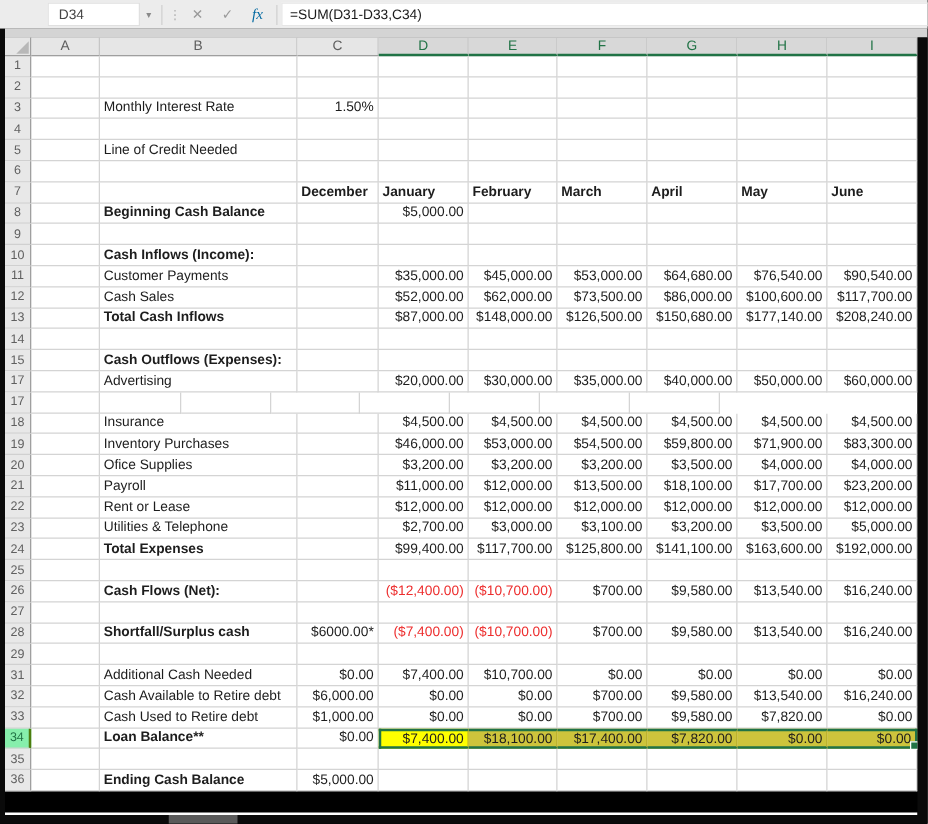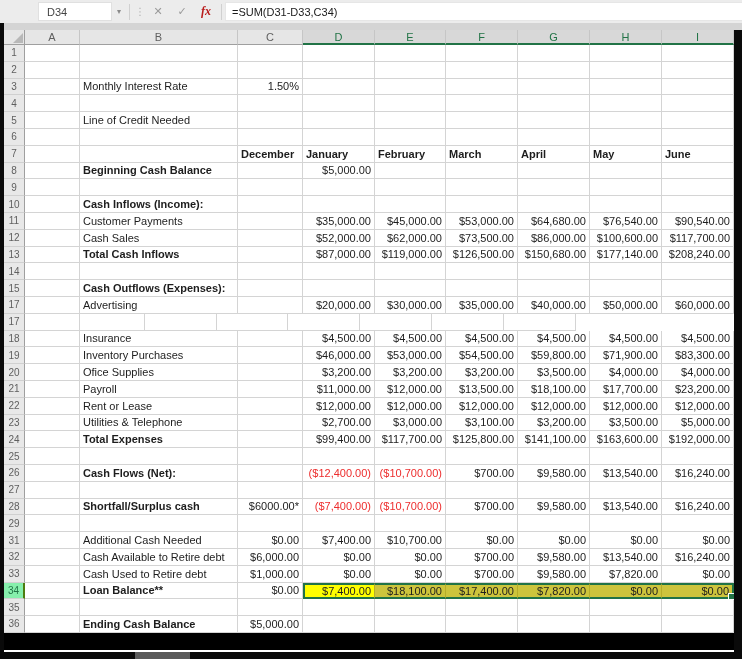--- a/index.html
+++ b/index.html
@@ -7,21 +7,21 @@
   .app{position:relative;width:742px;height:659px;background:#000;}
 
   
   .fbar{position:absolute;left:0;top:0;width:742px;height:23px;background:#ececec;display:flex;align-items:center;padding-left:36px;}
   .namebox{width:74px;height:19px;margin-left:2px;background:#fff;border:1px solid #e0e0e0;display:flex;align-items:center;
     font-size:11px;color:#444;padding-left:8px;box-sizing:border-box;}
   .nb-caret{font-size:8px;color:#8a8a8a;width:14px;text-align:center;}
   .vsep{width:1px;height:16px;background:#d0d0d0;margin:0 3px;}
   .dots{color:#b0b0b0;font-size:10px;letter-spacing:-1px;margin:0 2px;}
   .fbtn{width:24px;text-align:center;font-size:11px;color:#9a9a9a;}
-  .fx{font-style:italic;font-family:"Liberation Serif",serif;color:#b91c1c;font-size:12px;font-weight:bold;}
+  .fx{font-style:italic;font-family:"Liberation Serif",serif;color:#0369a1;font-size:12px;font-weight:normal;}
   .ffield{flex:1;height:19px;background:#fff;border:1px solid #e6e6e6;display:flex;align-items:center;
     font-size:11px;color:#1a1a1a;padding-left:6px;box-sizing:border-box;margin-right:4px;}
 
   .band{position:absolute;left:4px;top:23px;width:738px;height:7px;background:#d4d4d4;}
 
   
   .sheet{position:absolute;left:4px;top:30px;width:730px;background:#fff;}
   .chrow{display:flex;height:15px;}
   .corner{width:21px;height:15px;background:#e6e6e6;border-right:1px solid #9f9f9f;border-bottom:1px solid #9f9f9f;
     box-sizing:border-box;position:relative;}
@@ -239,21 +239,21 @@
           <div class="cell c-G ar">$86,000.00</div>
           <div class="cell c-H ar">$100,600.00</div>
           <div class="cell c-I ar">$117,700.00</div>
         </div>
         <div class="row">
           <div class="rowhead">13</div>
           <div class="cell c-A ar"></div>
           <div class="cell c-B al bold">Total Cash Inflows</div>
           <div class="cell c-C ar"></div>
           <div class="cell c-D ar">$87,000.00</div>
-          <div class="cell c-E ar">$119,000.00</div>
+          <div class="cell c-E ar">$148,000.00</div>
           <div class="cell c-F ar">$126,500.00</div>
           <div class="cell c-G ar">$150,680.00</div>
           <div class="cell c-H ar">$177,140.00</div>
           <div class="cell c-I ar">$208,240.00</div>
         </div>
         <div class="row">
           <div class="rowhead">14</div>
           <div class="cell c-A ar"></div>
           <div class="cell c-B al"></div>
           <div class="cell c-C ar"></div>

